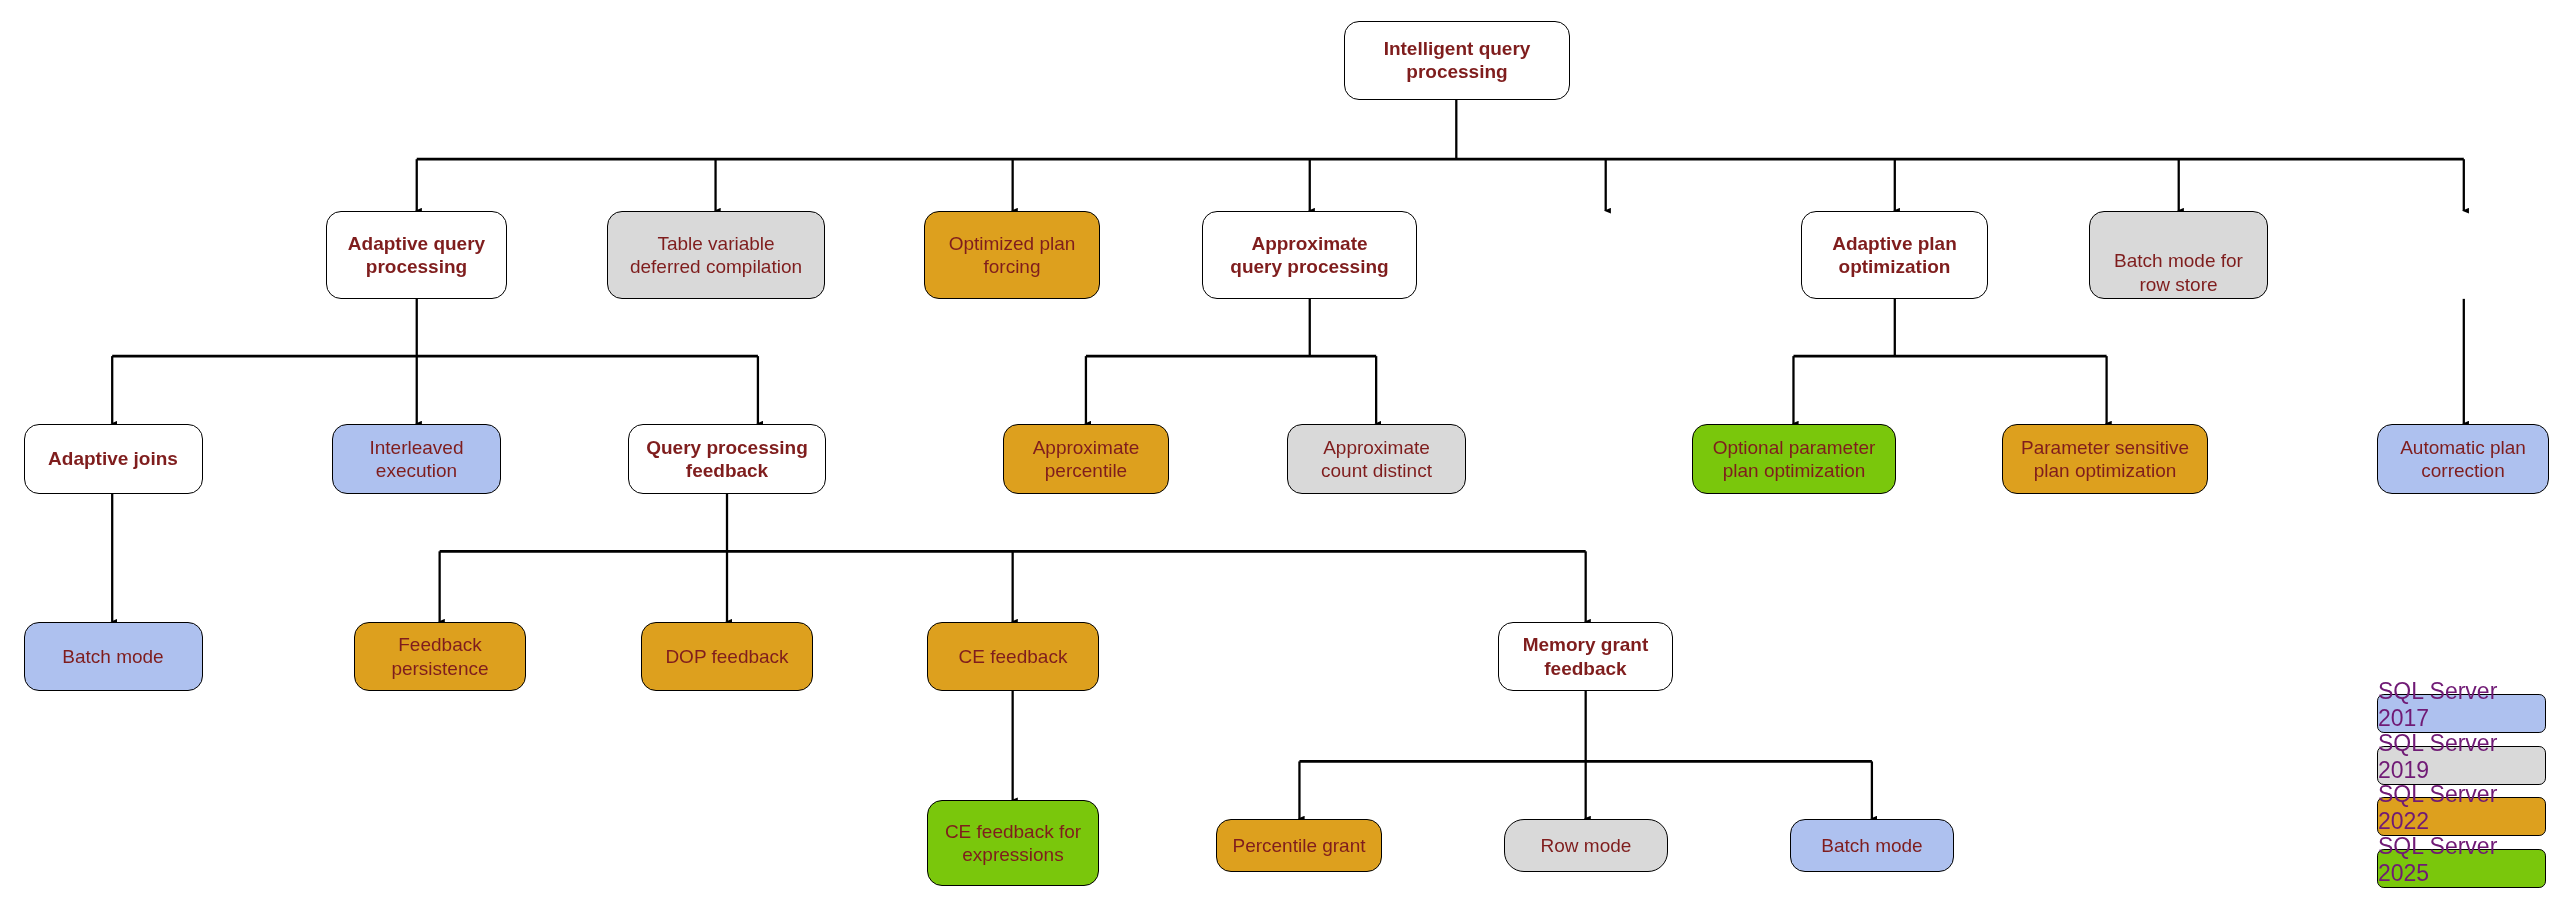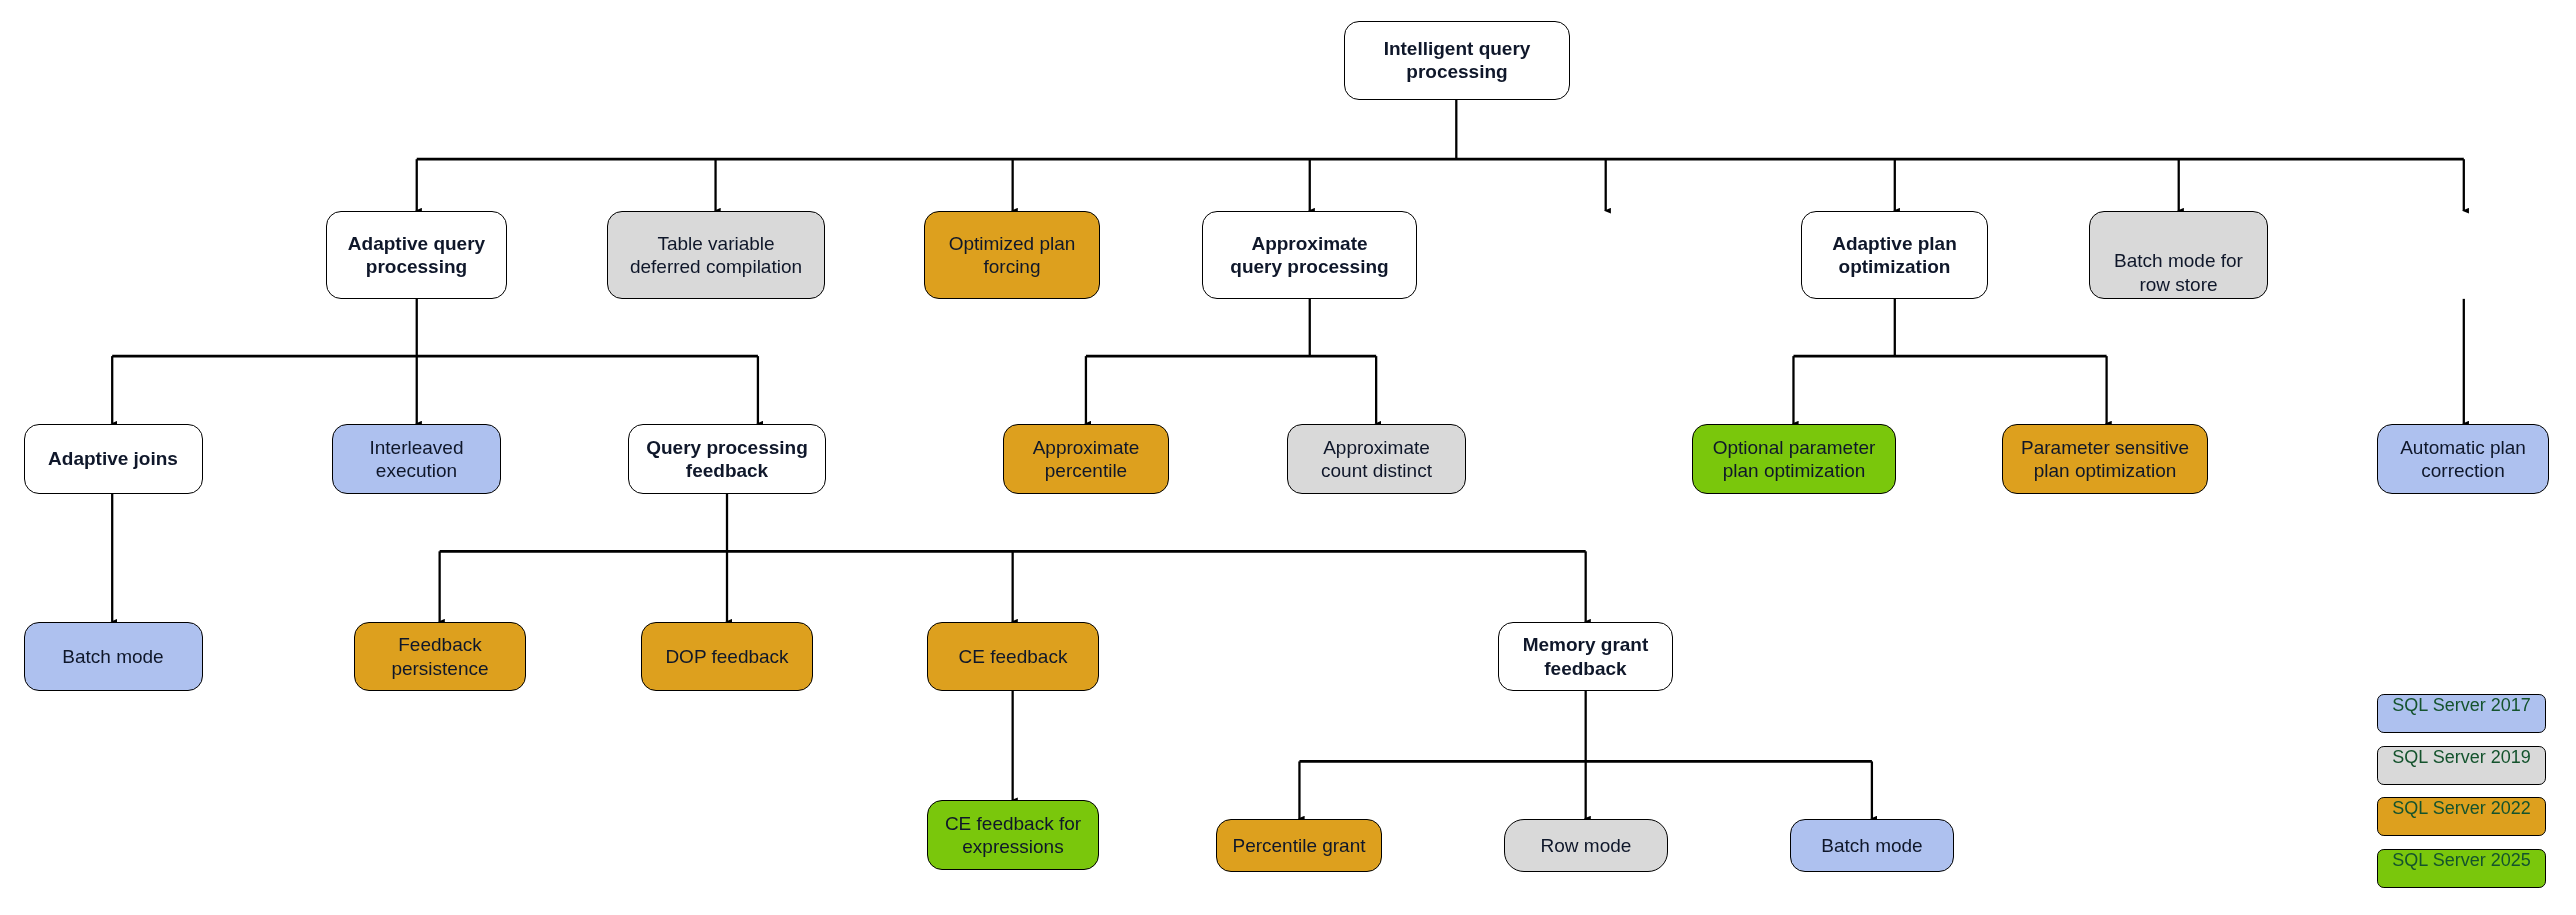--- a/index.html
+++ b/index.html
@@ -8,39 +8,39 @@
   svg#wires{position:absolute;left:0;top:0;width:2576px;height:916px;pointer-events:none;}
   .node{
     position:absolute;
     box-sizing:border-box;
     border:1.7px solid #000000;
     border-radius:15px;
     display:flex;
     align-items:center;
     justify-content:center;
     text-align:center;
-    color:#0f172a;
+    color:#7f1d1d;
     line-height:1.22;
     padding:2.3px 5.7px;
     font-size:19px;
     font-family:"Liberation Sans",sans-serif;
   }
   .fill-white{background:#ffffff;font-weight:bold;}
   .fill-gray{background:#d9d9d9;font-weight:normal;}
   .fill-orange{background:#dda01e;font-weight:normal;}
   .fill-blue{background:#aec1ef;font-weight:normal;}
   .fill-green{background:#7ac70c;font-weight:normal;}
   .node .lbl{display:block;white-space:pre-line;}
   .legend-box{
     position:absolute;
     box-sizing:border-box;
     border:1.7px solid #000000;
     border-radius:6.9px;
-    display:flex;align-items:flex-start;justify-content:center;
-    font-size:18px;color:#14532d;
+    display:flex;align-items:flex-end;justify-content:center;
+    font-size:23px;color:#701a75;
     font-family:"Liberation Sans",sans-serif;
   }
 </style>
 </head>
 <body>
 
 <div id="stage">
 
   <svg id="wires" viewBox="0 0 4500 1600">
     <defs>
@@ -190,21 +190,21 @@
 
   <div class="node fill-orange" style="left:927px;top:622px;width:172px;height:69px;text-align:right;">
     <span class="lbl">CE feedback</span>
   </div>
 
   <div class="node fill-white" style="left:1498px;top:622px;width:175px;height:69px;">
     <span class="lbl">Memory grant
 feedback</span>
   </div>
 
-  <div class="node fill-green" style="left:927px;top:800px;width:172px;height:70px;">
+  <div class="node fill-green" style="left:927px;top:800px;width:172px;height:86px;">
     <span class="lbl">CE feedback for
 expressions</span>
   </div>
 
   <div class="node fill-orange" style="left:1216px;top:819px;width:166px;height:53px;">
     <span class="lbl">Percentile grant</span>
   </div>
 
   <div class="node fill-gray" style="left:1504px;top:819px;width:164px;height:53px;border-radius:20px;">
     <span class="lbl">Row mode</span>

